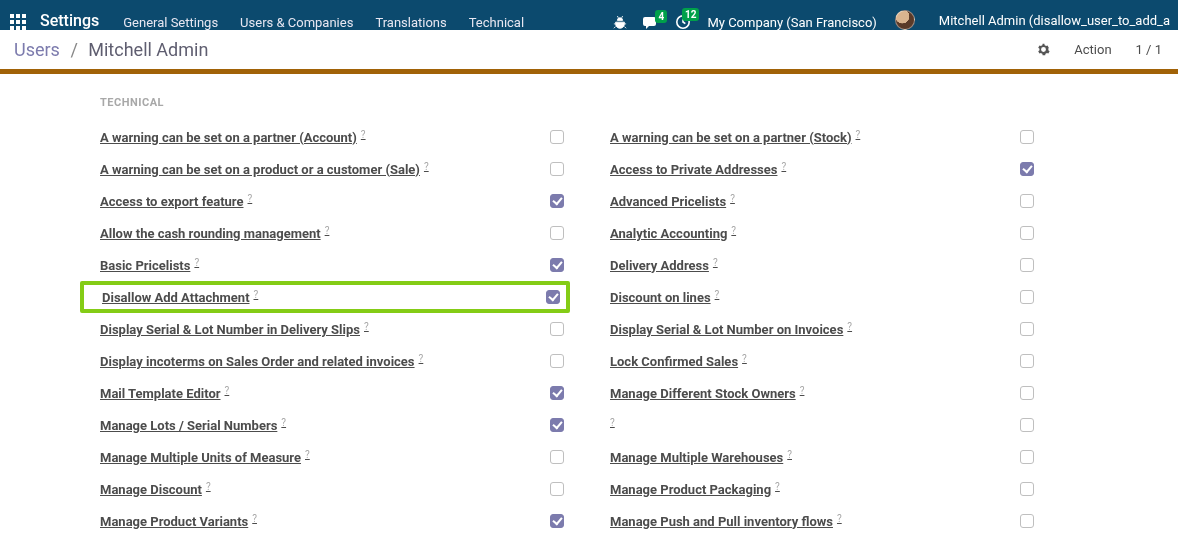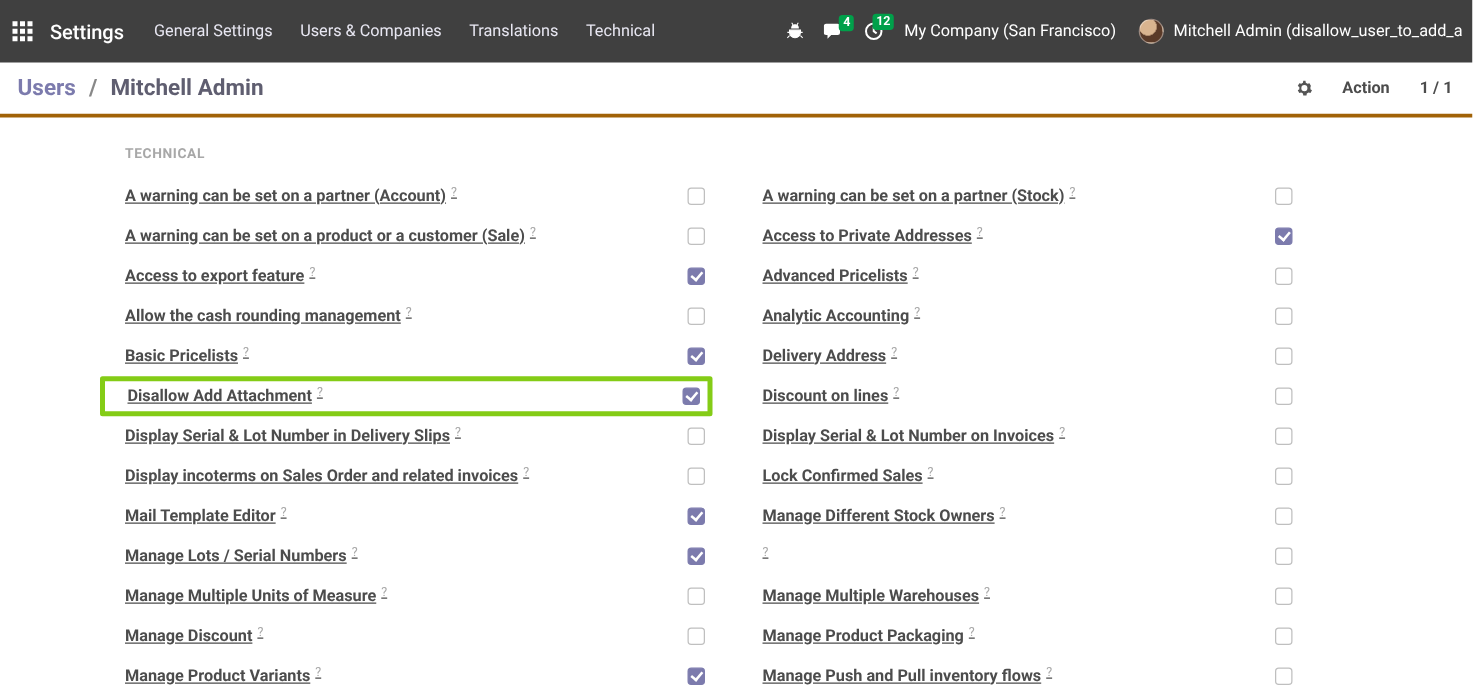--- a/index.html
+++ b/index.html
@@ -7,25 +7,25 @@
     font-family: -apple-system, BlinkMacSystemFont, "Segoe UI", Roboto, "Helvetica Neue", Arial, sans-serif;
     font-size: 13px;
     color: #4c4c4c;
     background: #ffffff;
     width: 1178px;
     height: 551px;
     overflow: hidden;
   }
   
   .navbar {
-    height: 50px;
-    background: #404040;
+    height: 30px;
+    background: #0c4a6e;
     color: #fff;
     display: flex;
-    align-items: center;
+    align-items: flex-end;
     padding: 0 8px 0 10px;
     font-size: 13px;
   }
   .apps-icon {
     display: grid;
     grid-template-columns: repeat(3, 4px);
     grid-template-rows: repeat(3, 4px);
     gap: 2px;
     margin-right: 14px;
     cursor: pointer;
@@ -43,34 +43,33 @@
     color: #fff;
     font-size: 10px;
     font-weight: 700;
     border-radius: 3px;
     padding: 0 3px;
     line-height: 13px;
     min-width: 12px;
     text-align: center;
   }
   .company { margin-right: 18px; cursor:pointer; font-size:13px; }
-  .user-chip { display:flex; align-items:center; gap:8px; cursor:pointer; font-size:13px;}
+  .user-chip { display:flex; align-items:center; gap:24px; cursor:pointer; font-size:13px;}
   .avatar {
     width:20px; height:20px; border-radius:50%;
     background: radial-gradient(circle at 35% 30%, #d9b48f 0 40%, #5a3a28 42% 100%);
     border:1px solid rgba(255,255,255,.4);
   }
   
   .control-bar {
     height: 44px;
     display:flex;
     align-items:center;
     padding: 0 16px 0 14px;
-    border-bottom: 3px solid #a16207;
-    font-weight: bold;
+    border-bottom: 5px solid #a16207;
   }
   .breadcrumb { font-size: 18px; color:#7c7bad; }
   .breadcrumb .sep { color:#888; margin: 0 6px; }
   .breadcrumb .current { color:#5f5e70; }
   .cb-spacer { flex:1; }
   .action-btn { display:flex; align-items:center; gap:24px; color:#4c4c4c; cursor:pointer; margin-right: 24px; font-size:13px;}
   .gear svg { display:block; }
   .pager { font-size:13px; color:#4c4c4c; }
   
   .sheet-wrap { display:flex; }

